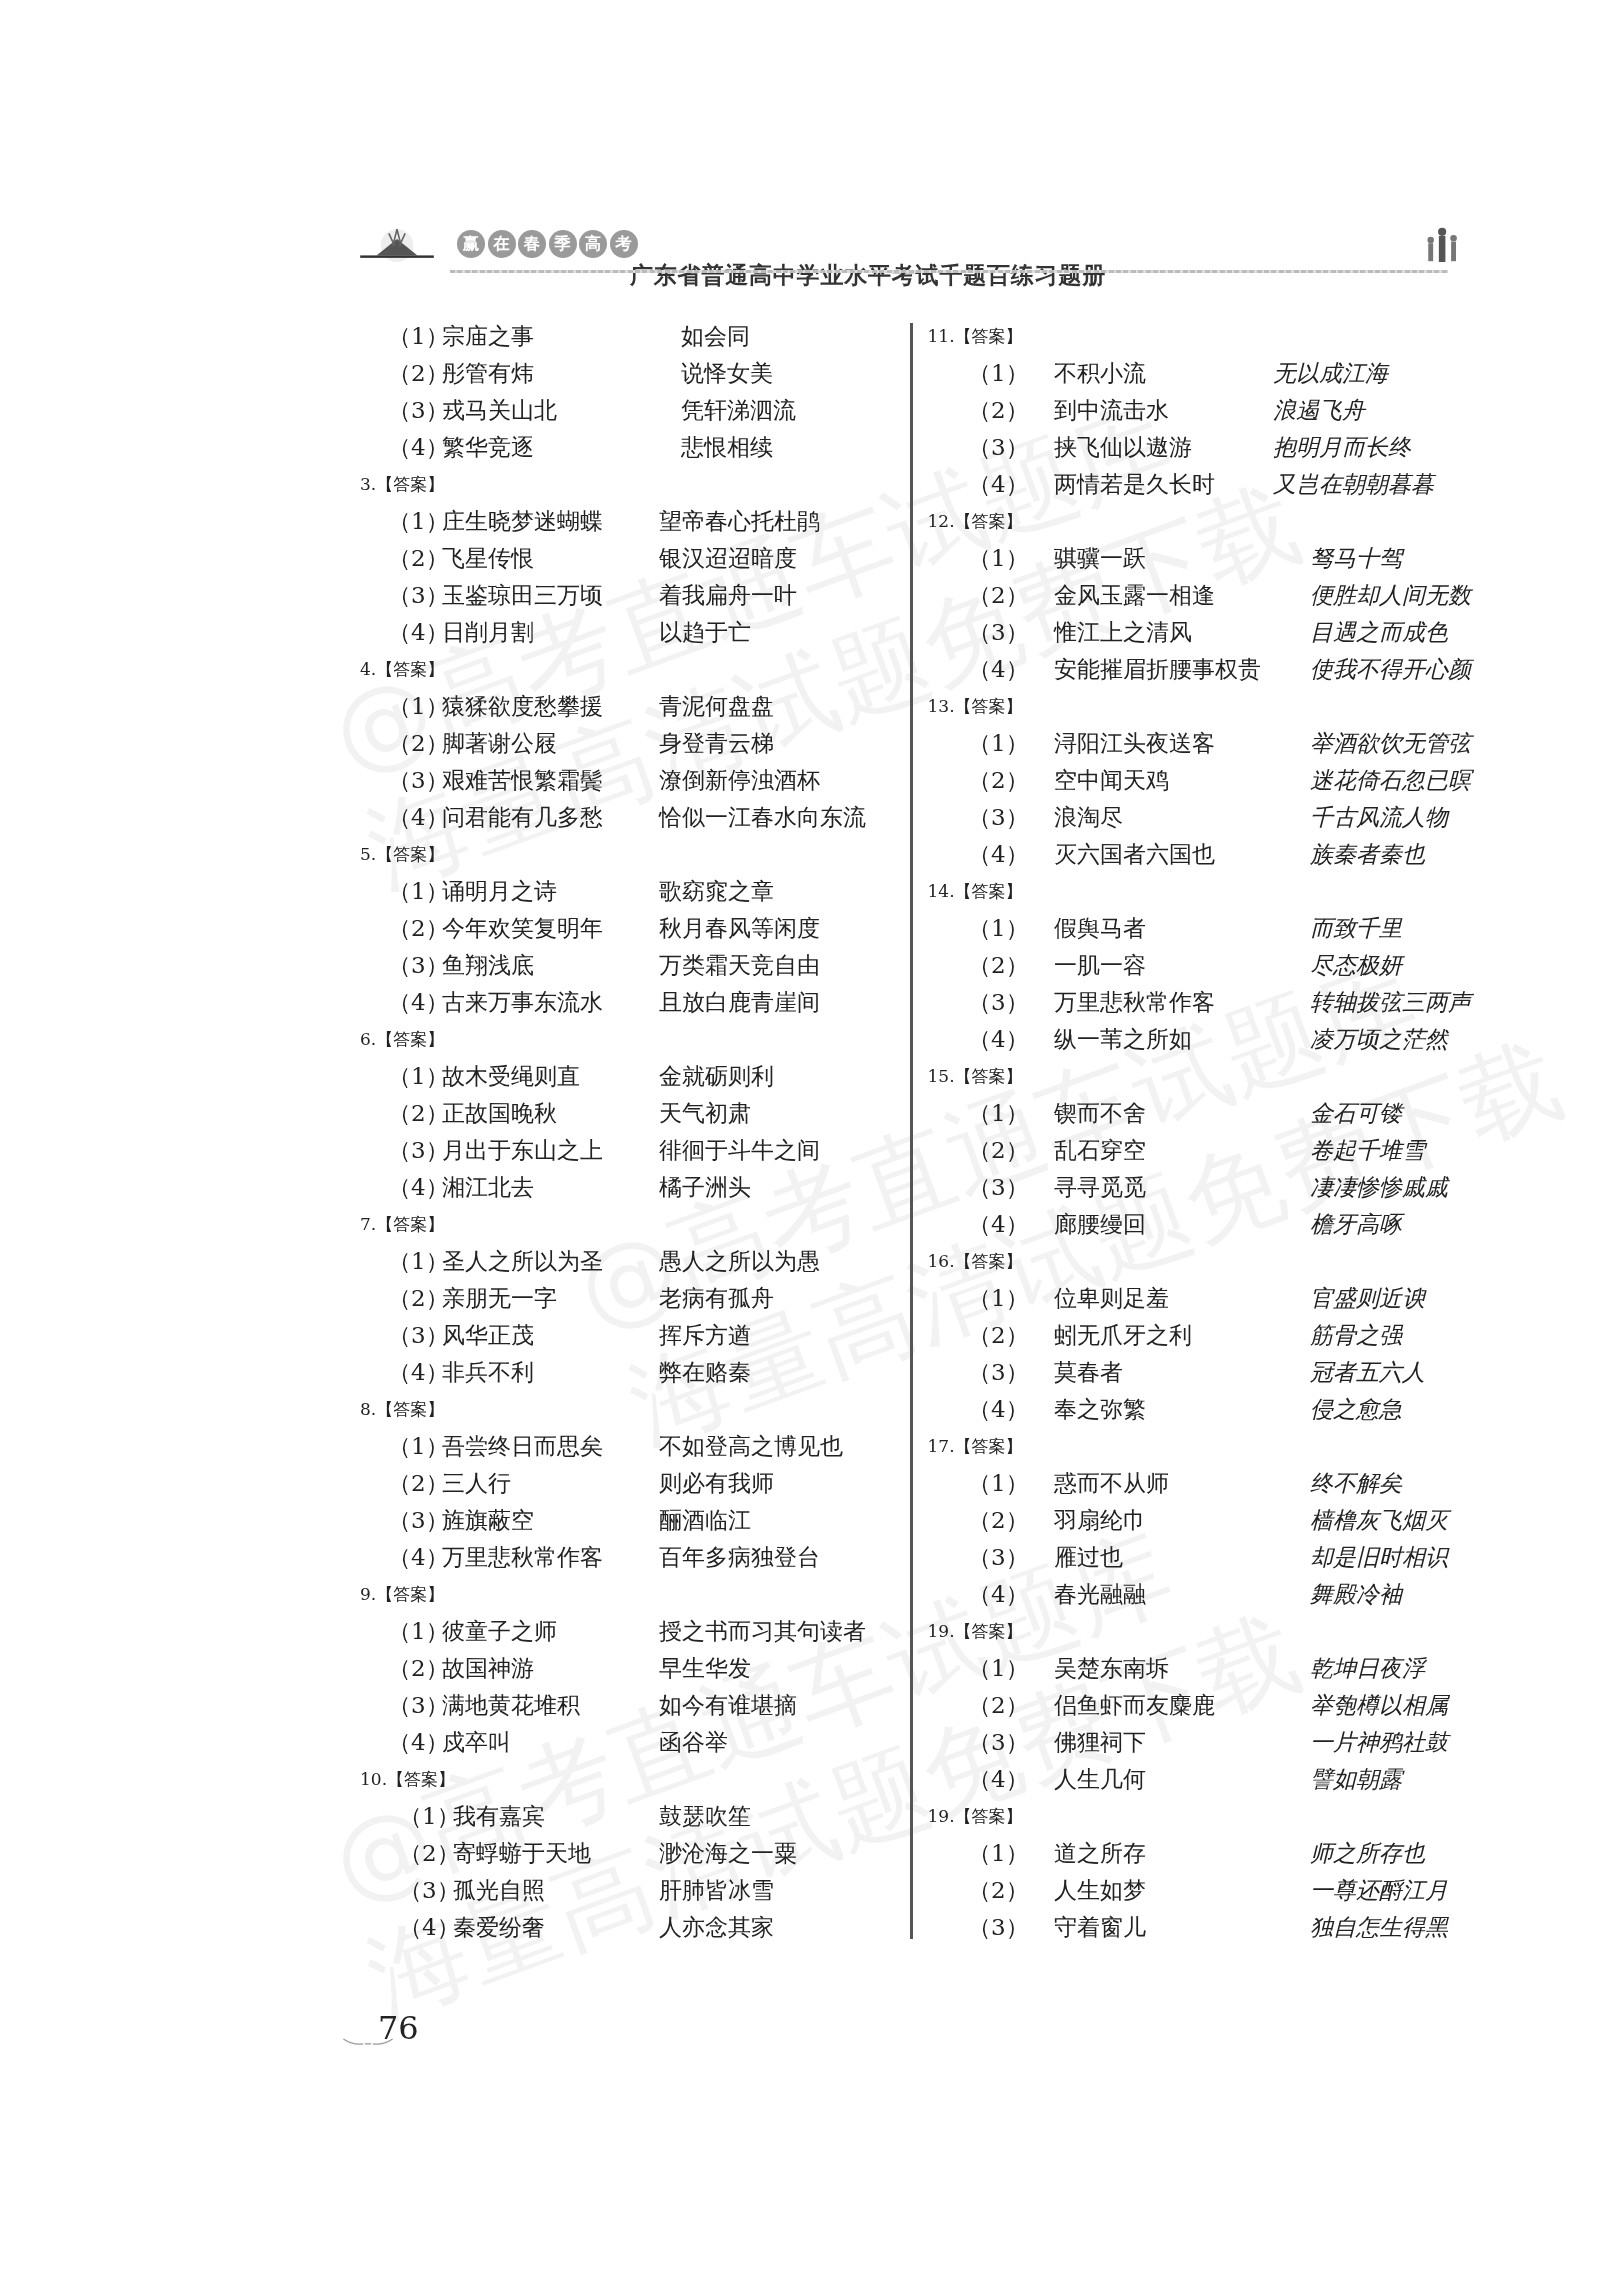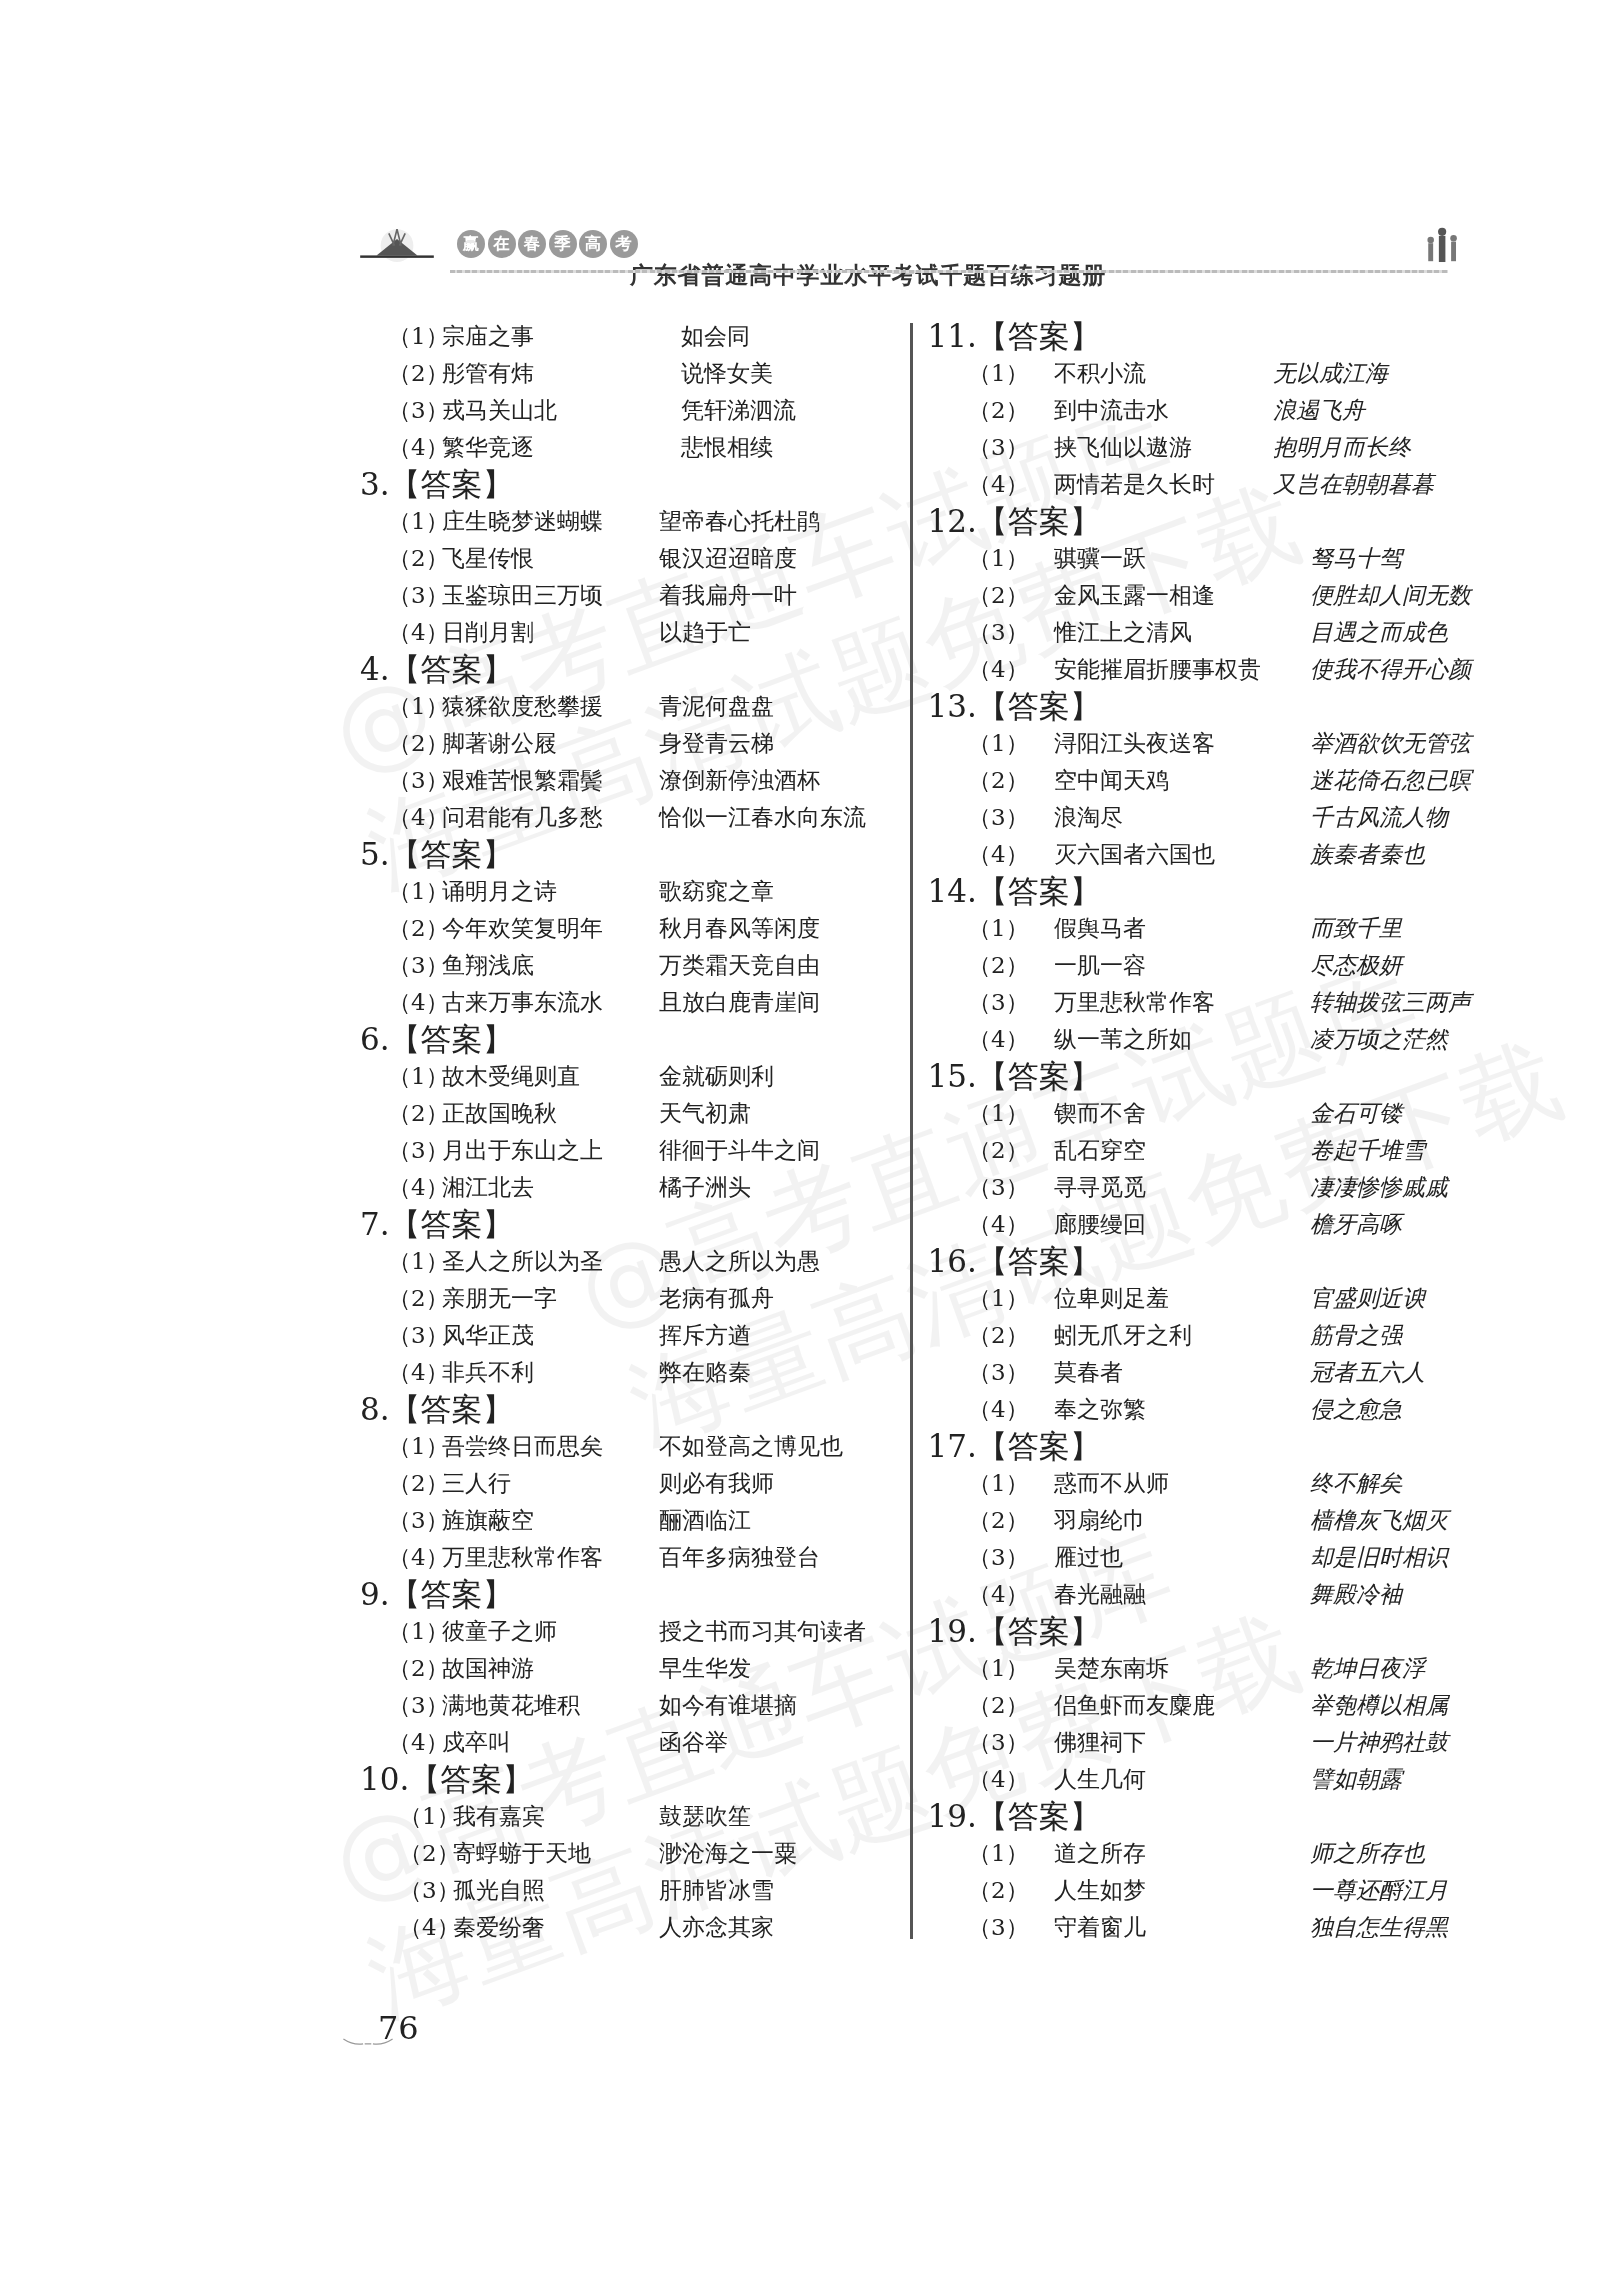--- a/index.html
+++ b/index.html
@@ -13,21 +13,21 @@
            font-family:"DejaVu Sans","Liberation Sans",sans-serif; }
   .book-title { position:absolute; left:278px; top:16.4px; font-size:23px; font-weight:bold;
                 font-family:"DejaVu Sans","Liberation Sans",sans-serif; color:#333; letter-spacing:0.8px;margin-top:30px; }
   .header-rule { position:absolute; left:98px; top:56px; width:998px; height:2.5px;
                  background:repeating-linear-gradient(90deg,#bbb 0 4.9px,#ddd 4.9px 7.4px); }
   .runners { position:absolute; right:0; top:8.2px; width:49px; height:49px; }
   .col { position:absolute; top:318px; }
   .col-left { left:360px; width:540px; }
   .col-right { left:921px; width:556px; }
   .divider { position:absolute; left:910px; top:323px; width:2.5px; height:1616px; background:#555; }
-  .q-head { height:37px; line-height:37px; font-size:31px; white-space:nowrap; }
+  .q-head { height:37px; line-height:37px; font-size:17px; white-space:nowrap; }
   .q-num { display:inline-block; }
   .row { height:37px; line-height:37px; font-size:23px; white-space:nowrap; position:relative; }
   .row .idx { position:absolute; left:28px; }
   .row .a { position:absolute; left:82px; }
   .row .b { position:absolute; left:299px; }
   .col-right .row .idx { left:47px; }
   .col-right .row .a { left:102px;margin-left:31px; }
   .col-right .row .b { left:352px;font-style:italic; }
   .col-right .row.wide .b { left:389px; }
   .col-left .row.tenblock .idx { left:39px; }

